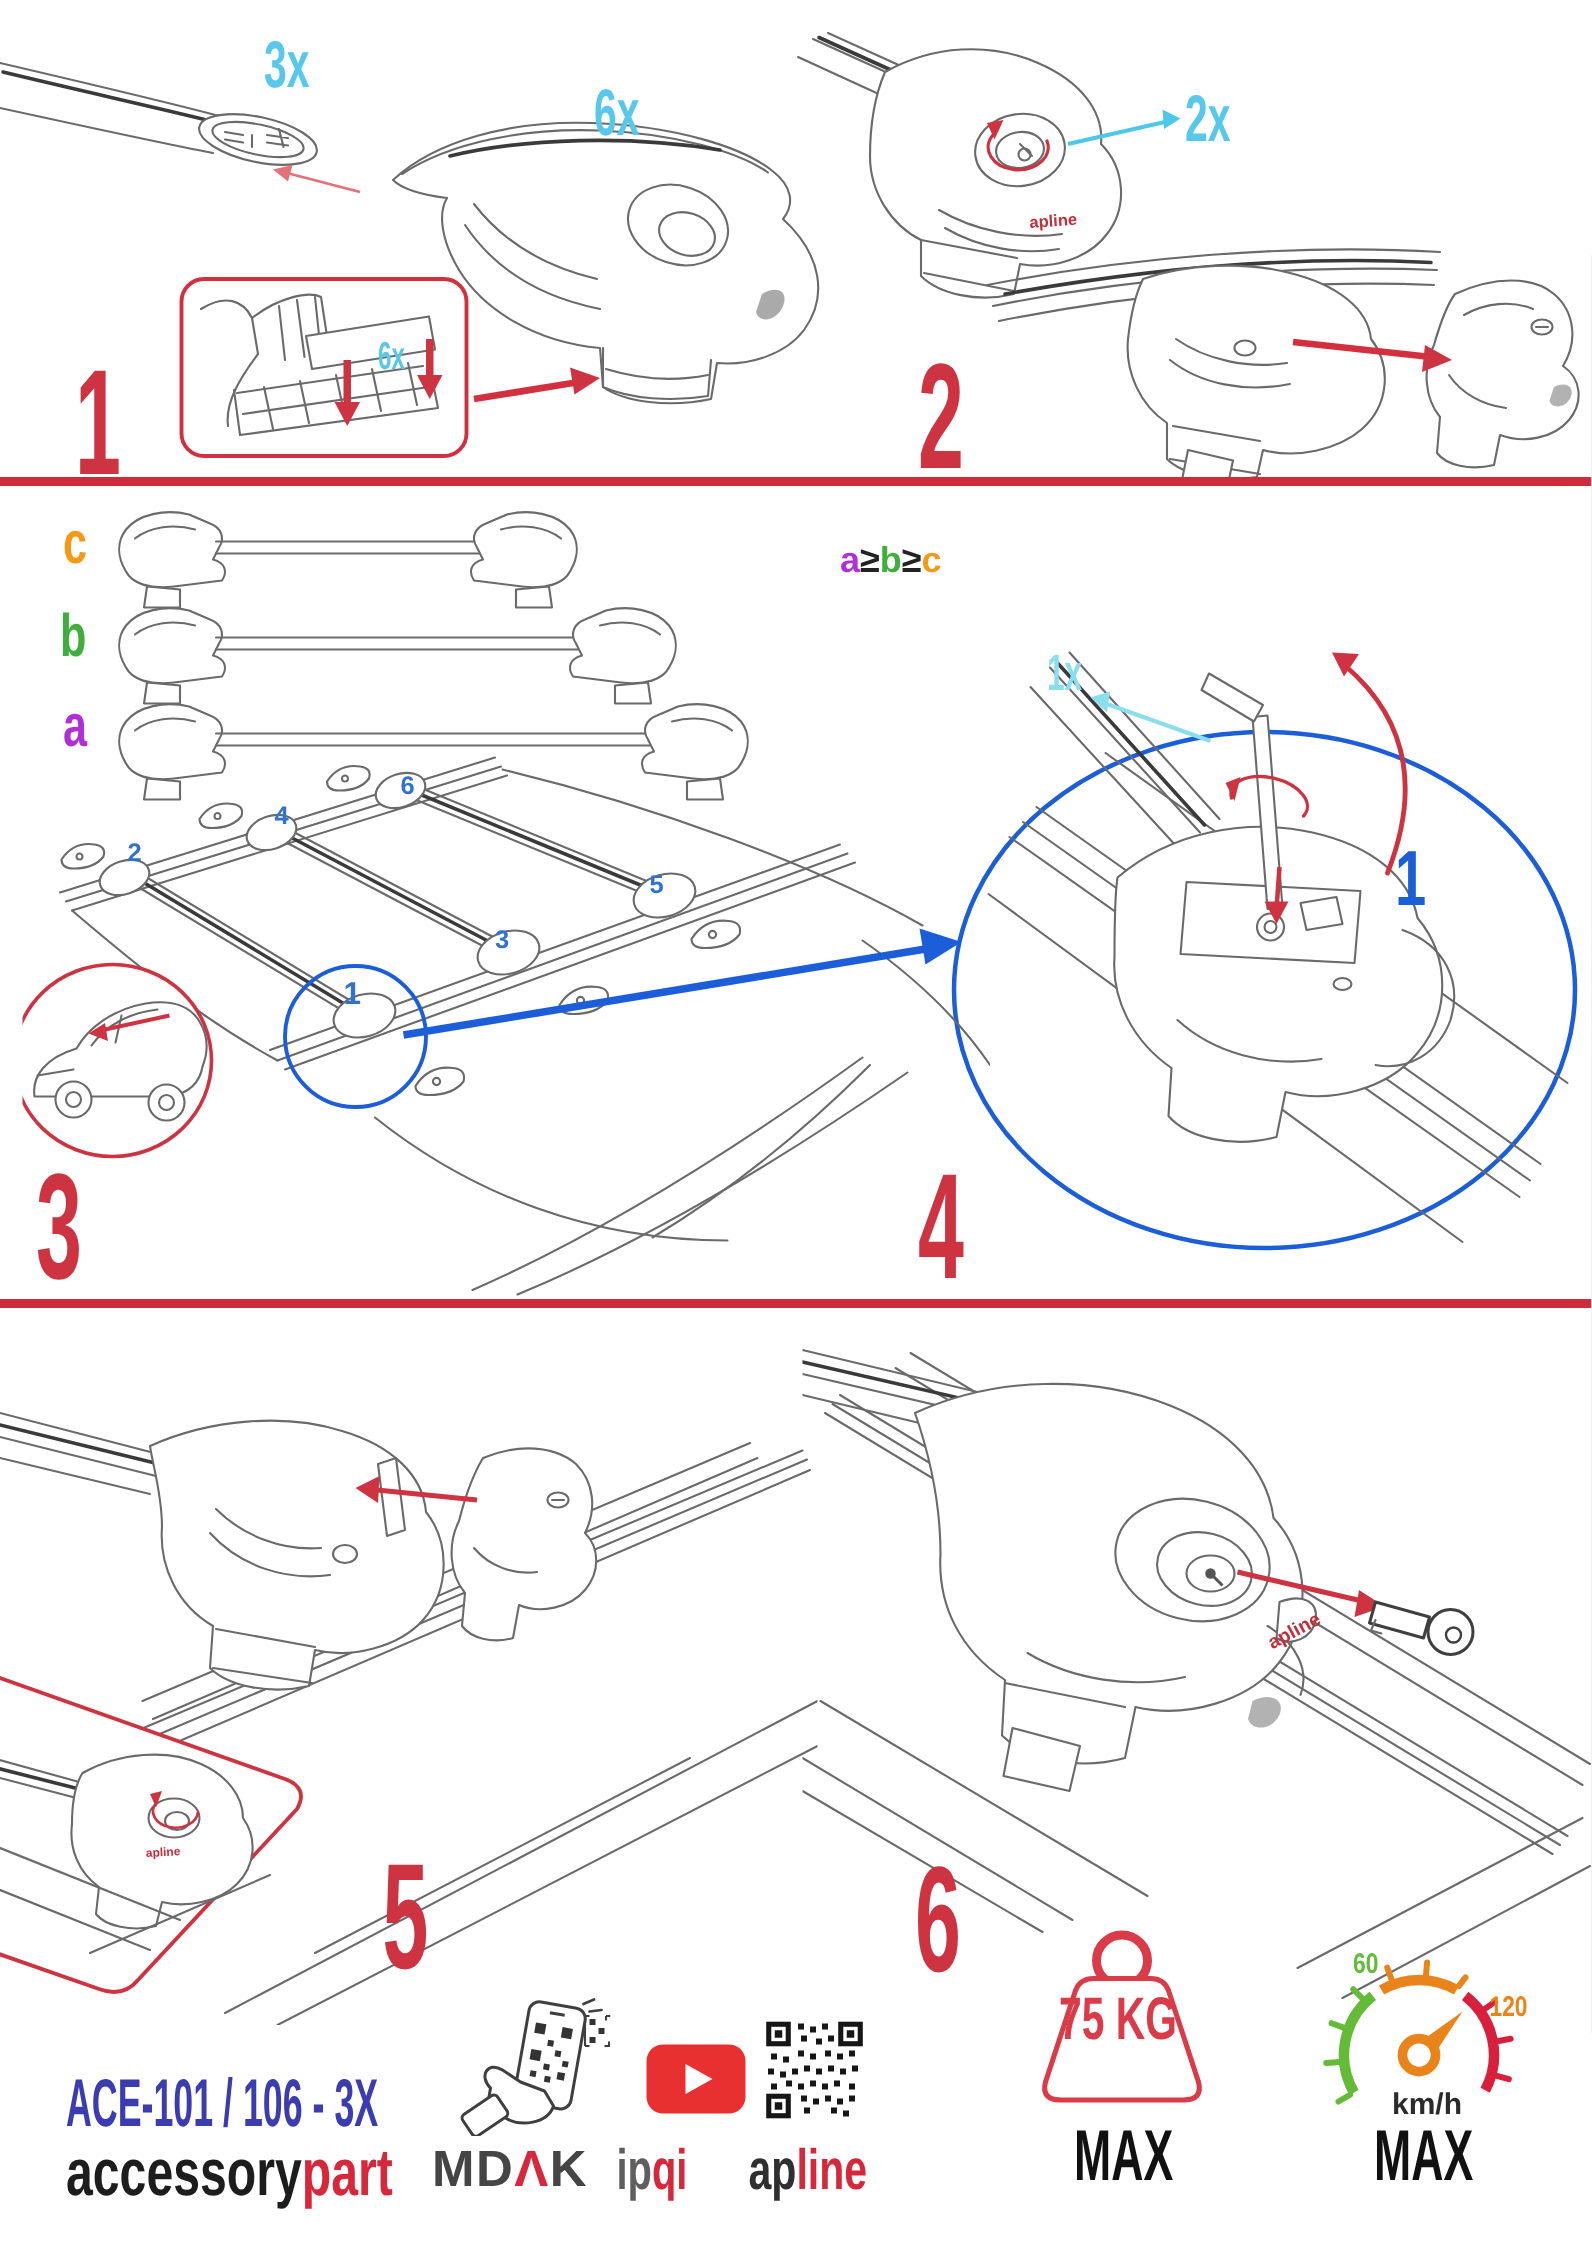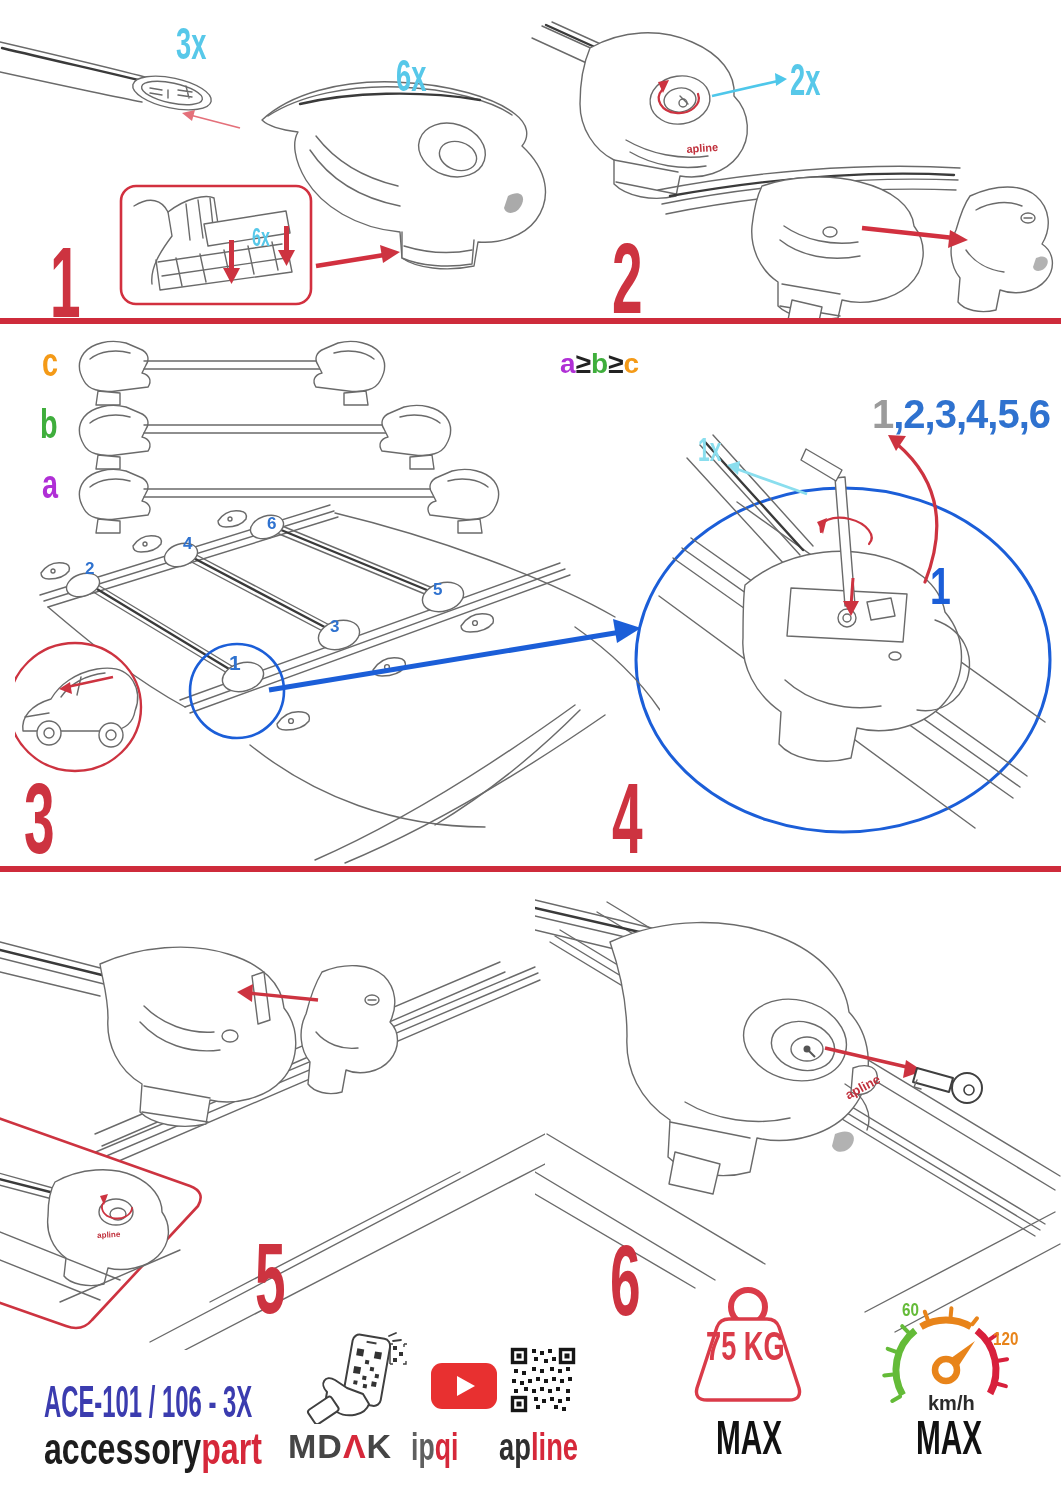--- a/index.html
+++ b/index.html
@@ -280,25 +280,22 @@
   </svg>
 
   <span class="t roofnum" style="left:85px;top:560px">2</span>
   <span class="t roofnum" style="left:183px;top:535px">4</span>
   <span class="t roofnum" style="left:267px;top:515px">6</span>
   <span class="t roofnum" style="left:330px;top:618px">3</span>
   <span class="t roofnum" style="left:433px;top:581px">5</span>
   <span class="t roofnum" style="left:229px;top:652px;font-size:21px">1</span>
   <span class="t stepnum" style="left:24px;top:768px">3</span>
 
-  <span class="t" style="left:560px;top:350px;font-size:28px;font-weight:700">
+  <span class="t" style="left:560px;top:362px;font-size:24px;font-weight:700">
     <span style="color:var(--purple)">a</span><span style="color:#222">≥</span><span style="color:var(--green)">b</span><span style="color:#222">≥</span><span style="color:var(--orange)">c</span>
-  </span>
-  <span class="t" style="left:872px;top:394px;font-size:40px;font-weight:700;letter-spacing:-1px">
-    <span style="color:var(--gray1)">1</span><span style="color:var(--blue)">,2,3,4,5,6</span>
   </span>
   <span class="t" style="left:698px;top:432px;font-size:34px;font-weight:600;color:var(--cyan2);transform:scaleX(.62)">1x</span>
   <span class="t" style="left:930px;top:560px;font-size:52px;font-weight:700;color:var(--blue2);transform:scaleX(.72)">1</span>
   <span class="t stepnum" style="left:612px;top:768px">4</span>
 
   <div class="divider" style="top:866px"></div>
 
   <svg class="svgabs" style="left:0;top:872px" width="545" height="478" viewBox="0 0 545 478">
     <g>
       <path class="ln" d="M60,295 L535,95 M70,310 L540,108 M64,302 L538,101"></path>

